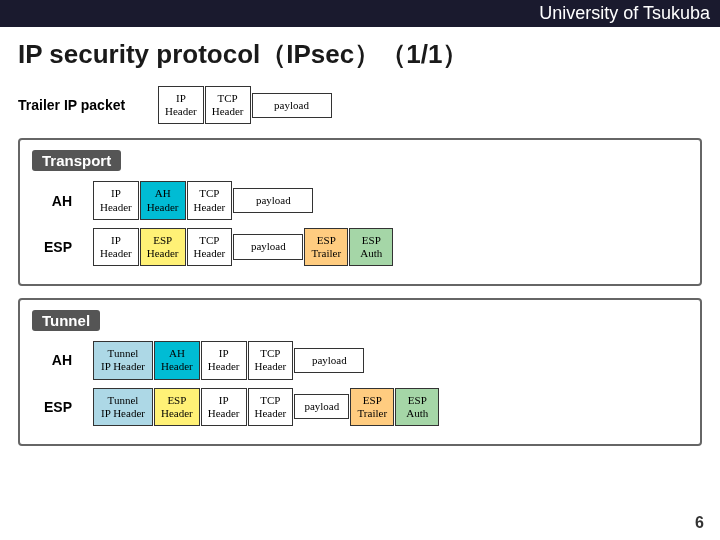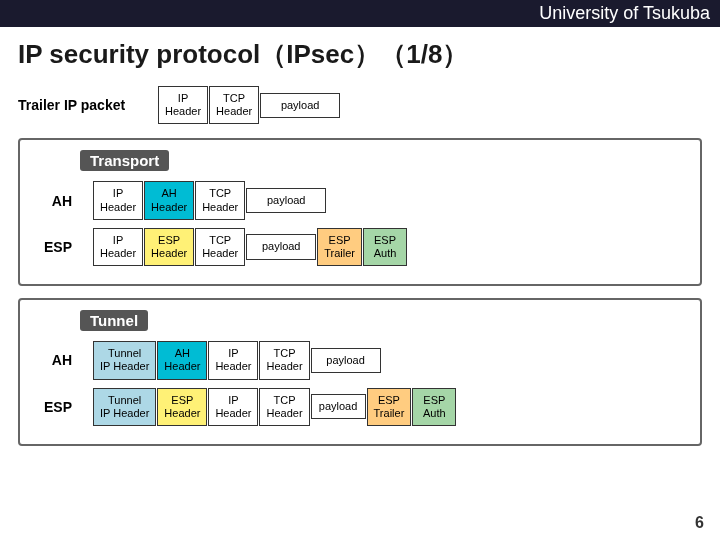--- a/index.html
+++ b/index.html
@@ -36,20 +36,21 @@
     }
     .original-label {
       font-size: 14px;
       font-weight: bold;
       min-width: 130px;
     }
     .packet-blocks {
       display: flex;
       align-items: center;
       gap: 1px;
+      font-family: Liberation Serif, serif;
     }
     .block {
       border: 1.5px solid #333;
       font-size: 11px;
       text-align: center;
       padding: 5px 6px;
       line-height: 1.2;
       min-width: 44px;
     }
     .block-white { background: #fff; }
@@ -67,21 +68,20 @@
     }
     .section-title {
       font-size: 15px;
       font-weight: bold;
       color: #fff;
       background: #555;
       display: inline-block;
       padding: 2px 10px;
       border-radius: 3px;
       margin-bottom: 10px;
-      margin-left: 48px;
     }
     .protocol-row {
       display: flex;
       align-items: center;
       margin-bottom: 8px;
       gap: 21px;
     }
     .protocol-label {
       font-size: 14px;
       font-weight: bold;
@@ -98,21 +98,21 @@
     }
   </style>
 </head>
 <body>
 
 <div class="top-bar">
   <span>University of Tsukuba</span>
 </div>
 
 <div class="main-content">
-  <div class="page-title">IP security protocol（IPsec）（1/8）</div>
+  <div class="page-title">IP security protocol（IPsec）（1/1）</div>
 
   <div class="original-row">
     <div class="original-label">Trailer  IP packet</div>
     <div class="packet-blocks">
       <div class="block block-white">IP<br>Header</div>
       <div class="block block-white">TCP<br>Header</div>
       <div class="block block-white" style="min-width:80px;">payload</div>
     </div>
   </div>
 

